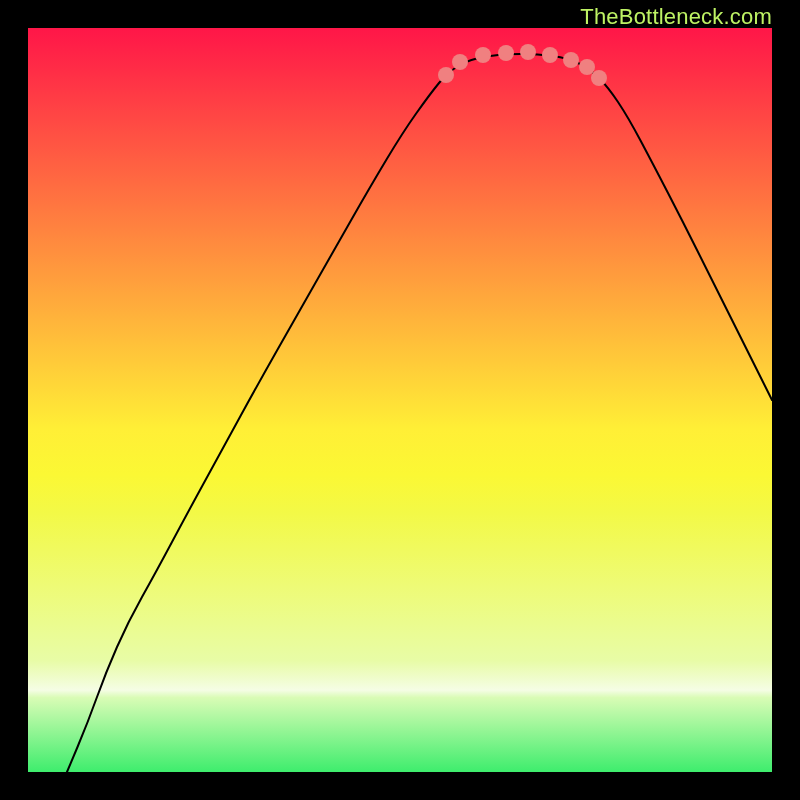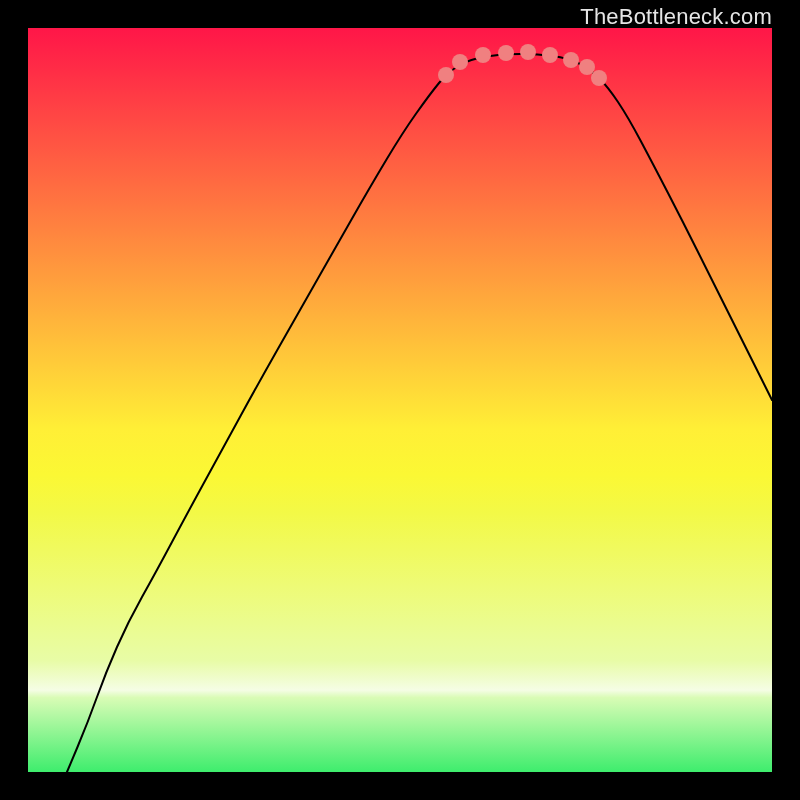--- a/index.html
+++ b/index.html
@@ -39,21 +39,21 @@
       #9bf698 94%,
       #7cf38a 96%,
       #5df07b 98%,
       #3eed6d 100%
     );
   }
   .watermark {
     position: absolute;
     top: 4px;
     right: 28px;
-    color: #e5e5e5;
+    color: #bef264;
     font-size: 22px;
     font-weight: 500;
     letter-spacing: 0.2px;
   }
   svg.plot {
     position: absolute;
     left: 0;
     top: 0;
     width: 744px;
     height: 744px;

